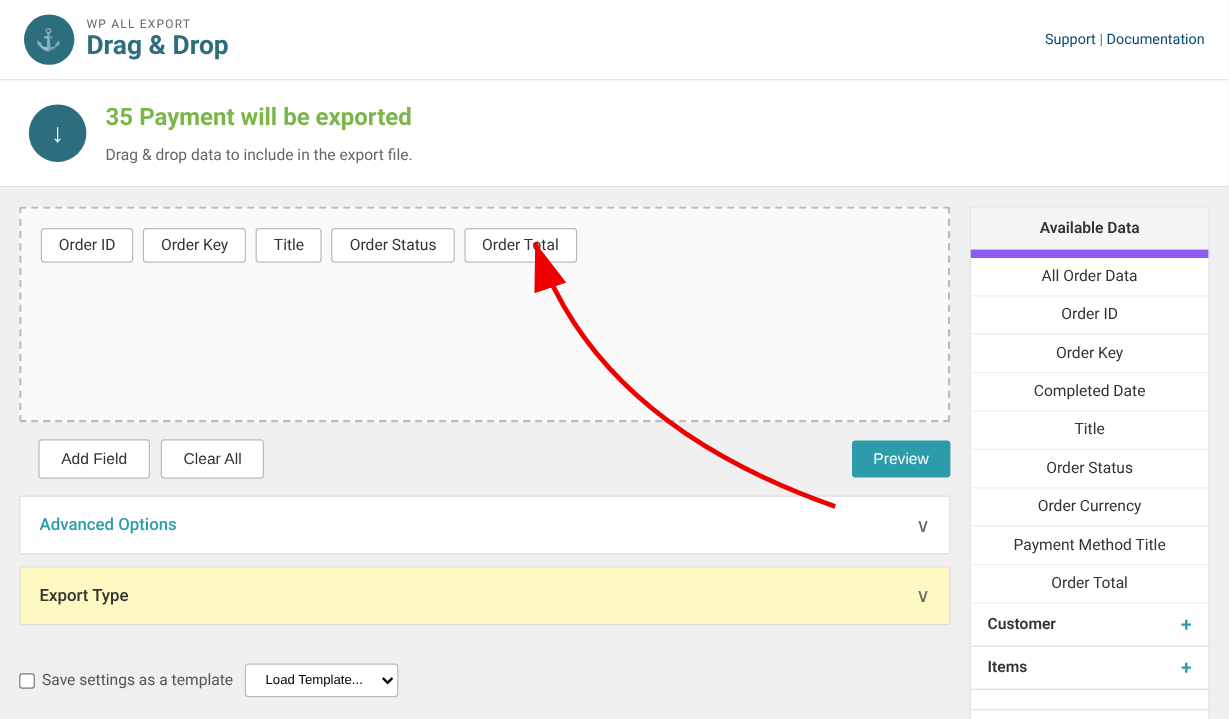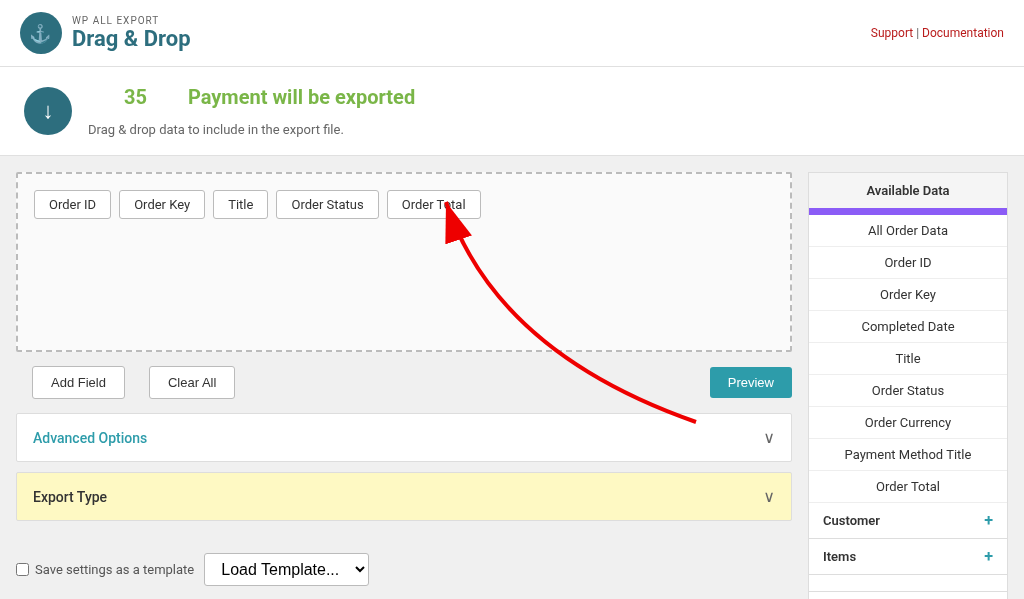--- a/index.html
+++ b/index.html
@@ -6,59 +6,59 @@
     body { font-family: -apple-system, BlinkMacSystemFont, 'Segoe UI', Roboto, sans-serif; background: #f0f0f0; font-size: 14px; color: #333; }
 
     
     .header { background: #fff; padding: 12px 20px; display: flex; align-items: center; justify-content: space-between; border-bottom: 1px solid #e0e0e0; }
     .header-logo { display: flex; align-items: center; gap: 10px; }
     .logo-icon { width: 42px; height: 42px; background: #2d6e7e; border-radius: 50%; display: flex; align-items: center; justify-content: center; color: white; font-size: 18px; }
     .header-title-block { display: flex; flex-direction: column; }
     .header-subtitle { font-size: 10px; color: #666; text-transform: uppercase; letter-spacing: 1px; }
     .header-title { font-size: 22px; font-weight: 700; color: #2d6e7e; }
     .header-links { font-size: 12px; color: #666; }
-    .header-links a { color: #b91c1c; text-decoration: none; }
+    .header-links a { color: #0c4a6e; text-decoration: none; }
 
     
     .banner { background: #fff; padding: 18px 24px; display: flex; align-items: center; gap: 16px; border-bottom: 1px solid #e0e0e0; }
     .banner-icon { width: 48px; height: 48px; background: #2d6e7e; border-radius: 50%; display: flex; align-items: center; justify-content: center; color: white; font-size: 22px; }
     .banner-text h2 { font-size: 20px; font-weight: 700; color: #7ab648; }
-    .banner-text h2 span { color: #7ab648; margin-left: 36px; }
+    .banner-text h2 span { color: #7ab648; }
     .banner-text p { font-size: 13px; color: #666; margin-top: 13px; }
 
     
     .main-layout { display: flex; gap: 0; padding: 16px; }
     .left-panel { flex: 1; margin-right: 16px; }
     .right-panel { width: 200px; background: #fff; border: 1px solid #ddd; }
 
     
     .drag-drop-area { border: 2px dashed #bbb; background: #fafafa; padding: 16px; min-height: 180px; border-radius: 2px; }
     .field-tags { display: flex; flex-wrap: wrap; gap: 8px; }
     .field-tag { border: 1px solid #bbb; background: #fff; padding: 6px 14px; border-radius: 3px; font-size: 13px; color: #333; cursor: grab; }
 
     
     .buttons-row { display: flex; align-items: center; justify-content: space-between; margin-top: 14px; }
-    .btn-group { display: flex; gap: 24px; padding-left: 16px; }
+    .btn-group { display: flex; gap: 9px; padding-left: 16px; }
     .btn { padding: 8px 18px; border-radius: 3px; cursor: pointer; font-size: 13px; font-weight: 500; border: none; }
     .btn-outline { background: #fff; border: 1px solid #bbb; color: #333; }
     .btn-teal { background: #2d9caa; color: #fff; }
 
     
     .advanced-options { background: #fff; border: 1px solid #ddd; padding: 14px 16px; margin-top: 14px; display: flex; align-items: center; justify-content: space-between; border-radius: 2px; }
     .advanced-options-label { color: #2d9caa; font-size: 14px; font-weight: 500; }
     .chevron-icon { color: #666; font-size: 16px; }
 
     
     .export-type { background: #fef9c3; border: 1px solid #ddd; padding: 14px 16px; margin-top: 10px; display: flex; align-items: center; justify-content: space-between; border-radius: 2px; }
     .export-type-label { color: #333; font-size: 14px; font-weight: 500; }
 
     
     .save-row { display: flex; align-items: center; gap: 10px; margin-top: 32px; }
     .checkbox-label { display: flex; align-items: center; gap: 6px; font-size: 13px; color: #555; cursor: pointer; }
-    .template-dropdown { padding: 6px 12px; border: 1px solid #bbb; border-radius: 3px; font-size: 16px; background: #fff; cursor: pointer; }
+    .template-dropdown { padding: 6px 12px; border: 1px solid #bbb; border-radius: 3px; font-size: 11px; background: #fff; cursor: pointer; }
 
     
     .nav-buttons { display: flex; justify-content: center; align-items: center; gap: 0; margin-top: 20px; }
     .nav-btn-back { background: #fff; border: 1px solid #bbb; color: #555; padding: 10px 24px; cursor: pointer; font-size: 14px; border-radius: 3px 0 0 3px; display: flex; align-items: center; gap: 6px; }
     .nav-btn-continue { background: #2d9caa; color: #fff; border: none; padding: 10px 24px; cursor: pointer; font-size: 14px; border-radius: 0 3px 3px 0; display: flex; align-items: center; gap: 6px; font-weight: 500; }
 
     
     .available-data-title { background: #f5f5f5; padding: 10px 14px; font-size: 13px; font-weight: 600; color: #333; text-align: center; border-bottom: 7px solid #8b5cf6; }
     .available-data-list { list-style: none; }
     .available-data-list li { padding: 8px 14px; border-bottom: 1px solid #eee; font-size: 13px; color: #333; cursor: pointer; text-align: center; }

